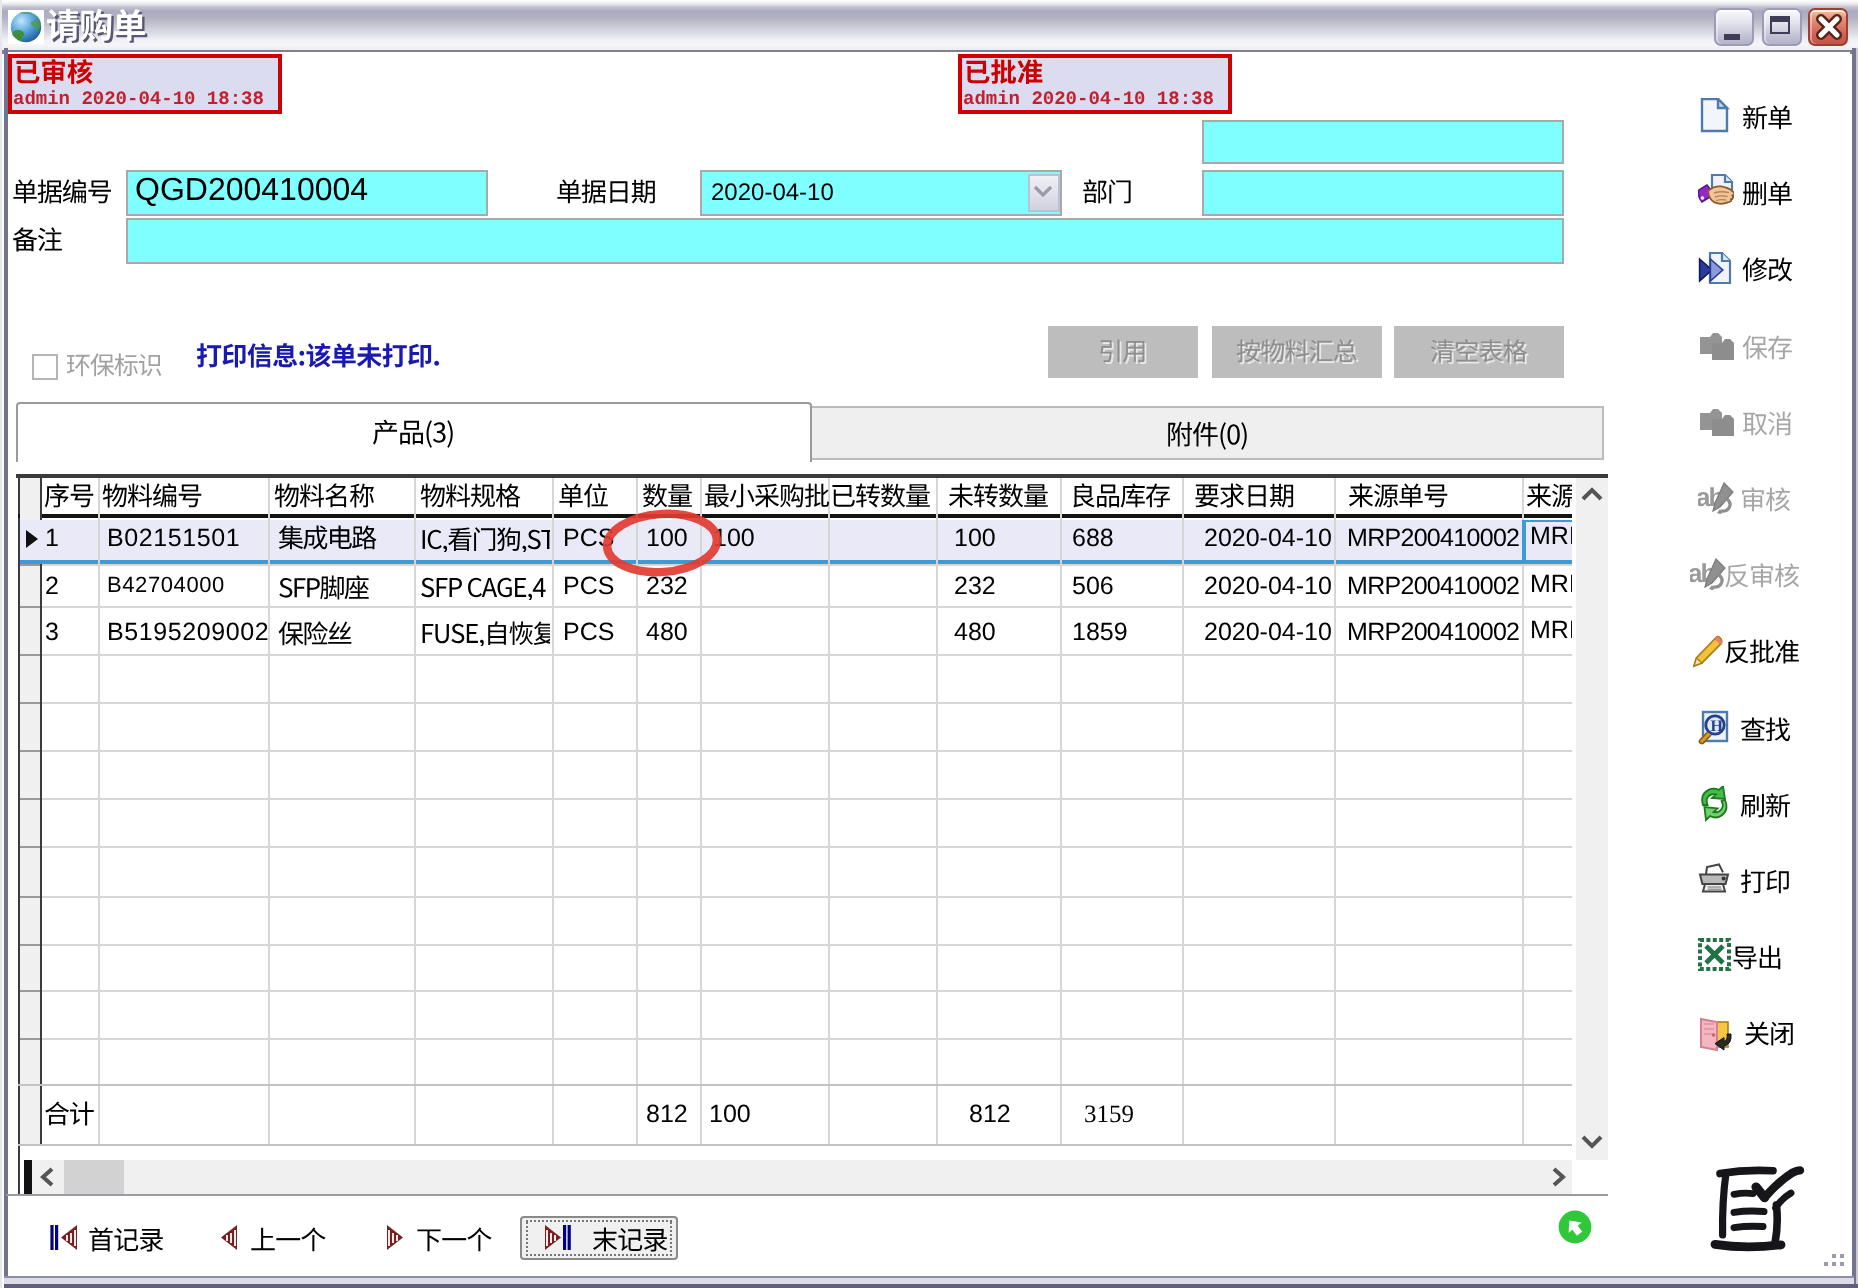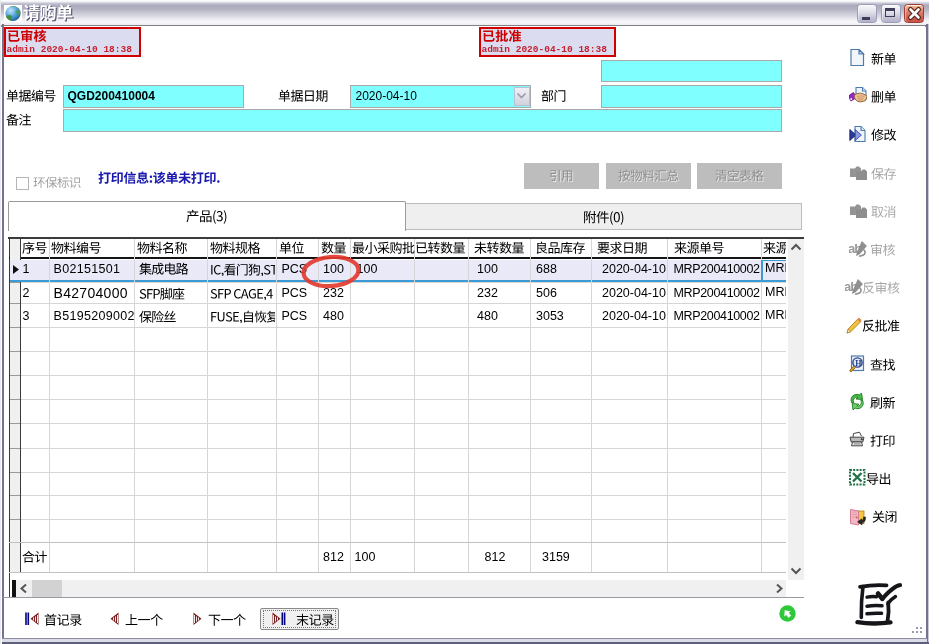--- a/index.html
+++ b/index.html
@@ -233,21 +233,21 @@
         <use href="#g15" x="0"></use>
         <use href="#g16" x="958"></use>
       </g>
     </svg>
 <svg class="ct " style="left:5.5px;top:111.3px" width="26" height="19">
       <g fill="#000" transform="translate(0,13.65) scale(0.013,-0.013)">
         <use href="#g17" x="0"></use>
         <use href="#g18" x="958"></use>
       </g>
     </svg>
-<div class="lt " style="left:67.5px;top:86.8px;font-size:12px;color:#000;font-weight:bold;font-family:'Liberation Sans',sans-serif;letter-spacing:0px">QGD200410004</div>
+<div class="lt " style="left:67.5px;top:86.8px;font-size:16px;color:#000;font-weight:normal;font-family:'Liberation Sans',sans-serif;letter-spacing:0px">QGD200410004</div>
 <div class="lt " style="left:355.5px;top:86.8px;font-size:12px;color:#000;font-weight:normal;font-family:'Liberation Sans',sans-serif;letter-spacing:0px">2020-04-10</div>
 <div style="position:absolute;left:16px;top:176.5px;width:13px;height:13px;border:1px solid #b5b5b5;box-sizing:border-box;background:#fff"></div>
 <svg class="ct " style="left:32.5px;top:174.4px" width="49" height="18">
       <g fill="#a1a1a1" transform="translate(0,13.125) scale(0.0125,-0.0125)">
         <use href="#g19" x="0"></use>
         <use href="#g20" x="956"></use>
         <use href="#g21" x="1912"></use>
         <use href="#g22" x="2868"></use>
       </g>
     </svg>
@@ -503,21 +503,21 @@
     </div>
 <div class="lt " style="left:281.5px;top:259.7px;font-size:12.5px;color:#000;font-weight:normal;font-family:'Liberation Sans',sans-serif;letter-spacing:0px">PCS</div>
 <div class="lt " style="left:323px;top:259.7px;font-size:12.5px;color:#000;font-weight:normal;font-family:'Liberation Sans',sans-serif;letter-spacing:0px">100</div>
 <div class="lt " style="left:356.5px;top:259.7px;font-size:12.5px;color:#000;font-weight:normal;font-family:'Liberation Sans',sans-serif;letter-spacing:0px">100</div>
 <div class="lt " style="left:477px;top:259.7px;font-size:12.5px;color:#000;font-weight:normal;font-family:'Liberation Sans',sans-serif;letter-spacing:0px">100</div>
 <div class="lt " style="left:536px;top:259.7px;font-size:12.5px;color:#000;font-weight:normal;font-family:'Liberation Sans',sans-serif;letter-spacing:0px">688</div>
 <div class="lt " style="left:602px;top:259.7px;font-size:12.5px;color:#000;font-weight:normal;font-family:'Liberation Sans',sans-serif;letter-spacing:0px">2020-04-10</div>
 <div class="lt " style="left:673.5px;top:259.7px;font-size:12.5px;color:#000;font-weight:normal;font-family:'Liberation Sans',sans-serif;letter-spacing:-0.35px">MRP200410002</div>
 <div style="position:absolute;left:765px;top:260.2px;width:21px;height:17px;overflow:hidden;font-family:'Liberation Sans',sans-serif;font-size:12.5px;line-height:17px">MRP2</div>
 <div class="lt " style="left:22.5px;top:283.8px;font-size:12.5px;color:#000;font-weight:normal;font-family:'Liberation Sans',sans-serif;letter-spacing:0px">2</div>
-<div class="lt " style="left:53.5px;top:283.8px;font-size:14px;color:#000;font-weight:normal;font-family:'Liberation Sans',sans-serif;letter-spacing:0.3px">B42704000</div>
+<div class="lt " style="left:53.5px;top:283.8px;font-size:11px;color:#000;font-weight:normal;font-family:'Liberation Sans',sans-serif;letter-spacing:0.3px">B42704000</div>
 <svg class="ct " style="left:139px;top:284.6px" width="47" height="19">
       <g fill="#000" transform="translate(0,13.65) scale(0.013,-0.013)">
         <use href="#g81" x="0"></use>
         <use href="#g83" x="534"></use>
         <use href="#g84" x="1025"></use>
         <use href="#g85" x="1596"></use>
         <use href="#g86" x="2535"></use>
       </g>
     </svg>
 <div style="position:absolute;left:210px;top:284.3px;width:65px;height:16px;overflow:hidden">
@@ -561,34 +561,34 @@
           <use href="#g78" x="2270"></use>
           <use href="#g95" x="2502"></use>
           <use href="#g96" x="3455"></use>
           <use href="#g97" x="4408"></use>
         </g>
       </svg>
     </div>
 <div class="lt " style="left:281.5px;top:306.8px;font-size:12.5px;color:#000;font-weight:normal;font-family:'Liberation Sans',sans-serif;letter-spacing:0px">PCS</div>
 <div class="lt " style="left:323px;top:306.8px;font-size:12.5px;color:#000;font-weight:normal;font-family:'Liberation Sans',sans-serif;letter-spacing:0px">480</div>
 <div class="lt " style="left:477px;top:306.8px;font-size:12.5px;color:#000;font-weight:normal;font-family:'Liberation Sans',sans-serif;letter-spacing:0px">480</div>
-<div class="lt " style="left:536px;top:306.8px;font-size:12.5px;color:#000;font-weight:normal;font-family:'Liberation Sans',sans-serif;letter-spacing:0px">3053</div>
+<div class="lt " style="left:536px;top:306.8px;font-size:12.5px;color:#000;font-weight:normal;font-family:'Liberation Sans',sans-serif;letter-spacing:0px">1859</div>
 <div class="lt " style="left:602px;top:306.8px;font-size:12.5px;color:#000;font-weight:normal;font-family:'Liberation Sans',sans-serif;letter-spacing:0px">2020-04-10</div>
 <div class="lt " style="left:673.5px;top:306.8px;font-size:12.5px;color:#000;font-weight:normal;font-family:'Liberation Sans',sans-serif;letter-spacing:-0.35px">MRP200410002</div>
 <div style="position:absolute;left:765px;top:307.3px;width:21px;height:17px;overflow:hidden;font-family:'Liberation Sans',sans-serif;font-size:12.5px;line-height:17px">MRP2</div>
 <svg class="ct " style="left:21.5px;top:548.1px" width="26" height="19">
       <g fill="#000" transform="translate(0,13.65) scale(0.013,-0.013)">
         <use href="#g98" x="0"></use>
         <use href="#g99" x="954"></use>
       </g>
     </svg>
 <div class="lt " style="left:323px;top:547.5px;font-size:12.5px;color:#000;font-weight:normal;font-family:'Liberation Sans',sans-serif;letter-spacing:0px">812</div>
 <div class="lt " style="left:354.5px;top:547.5px;font-size:12.5px;color:#000;font-weight:normal;font-family:'Liberation Sans',sans-serif;letter-spacing:0px">100</div>
 <div class="lt " style="left:484.5px;top:547.5px;font-size:12.5px;color:#000;font-weight:normal;font-family:'Liberation Sans',sans-serif;letter-spacing:0px">812</div>
-<div class="lt " style="left:542px;top:547.5px;font-size:12.5px;color:#000;font-weight:normal;font-family:Liberation Sans, sans-serif;letter-spacing:0px">3159</div>
+<div class="lt " style="left:542px;top:547.5px;font-size:12.5px;color:#000;font-weight:normal;font-family:Liberation Serif, serif;letter-spacing:0px">3159</div>
 <div style="position:absolute;left:761px;top:259.5px;width:25px;height:1.8px;background:#3c9bd5"></div>
 <div style="position:absolute;left:761px;top:259.5px;width:1.8px;height:22.3px;background:#3c9bd5"></div>
 <svg style="position:absolute;left:297px;top:251px" width="70" height="42">
       <ellipse cx="34" cy="20.5" rx="27.5" ry="14.5" fill="none" stroke="#e23b30" stroke-width="4.2" transform="rotate(-4 34 20.5)" opacity="0.92"></ellipse>
     </svg>
 <div style="position:absolute;left:788px;top:238.5px;width:16px;height:341.5px;background:#f0f0f0"></div>
 <svg style="position:absolute;left:790px;top:243px" width="12" height="10">
       <path d="M1.5 6.5 L6 2 L10.5 6.5" stroke="#555" stroke-width="2" fill="none"></path>
     </svg>
 <svg style="position:absolute;left:790px;top:566px" width="12" height="10">

